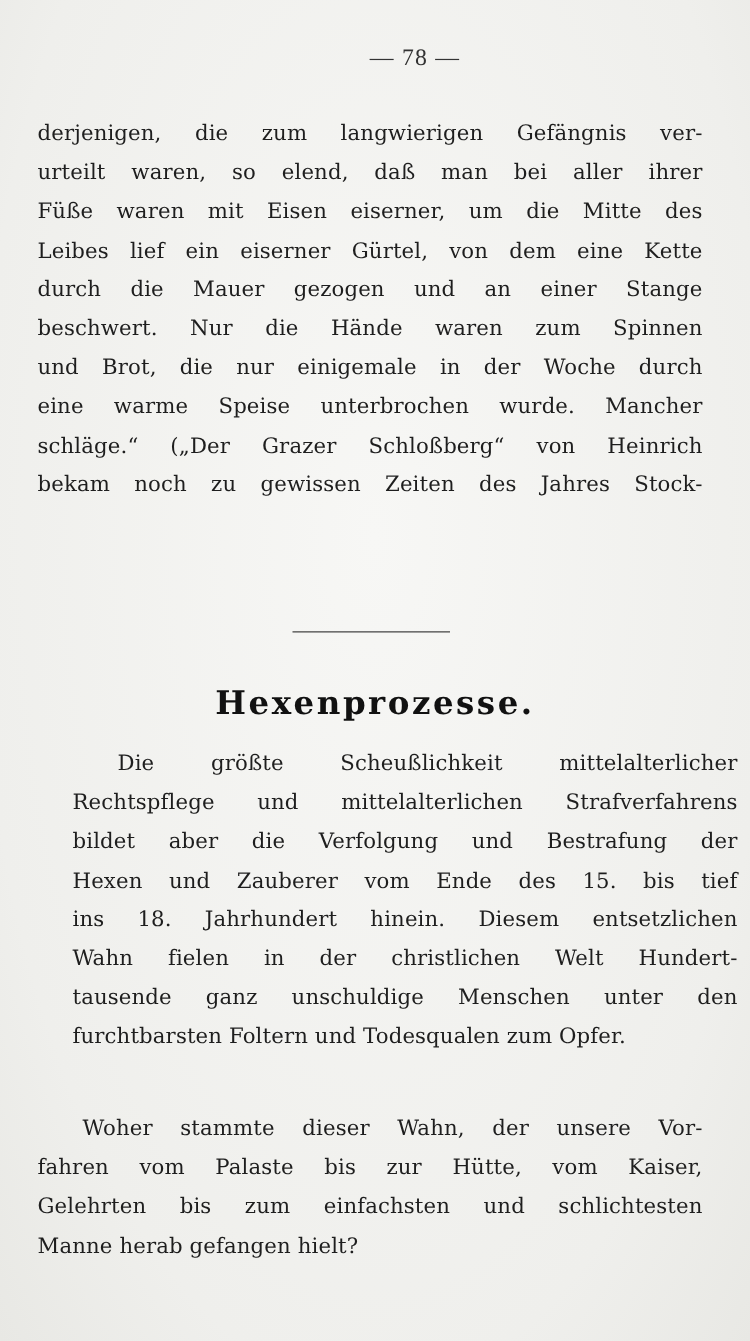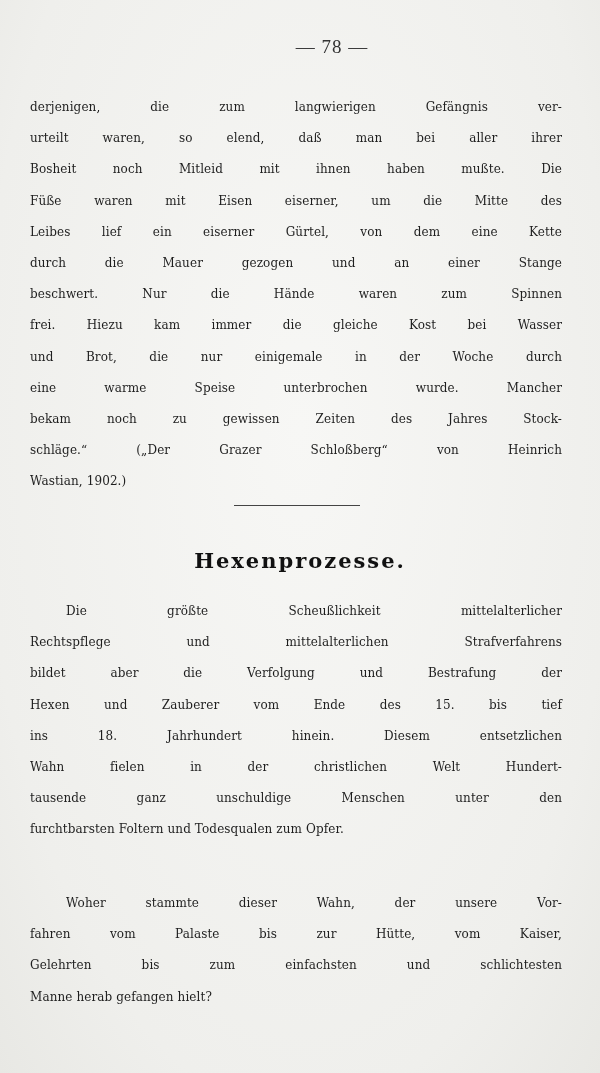--- a/index.html
+++ b/index.html
@@ -32,21 +32,21 @@
     .block {
       position: absolute;
       left: 30px;
       width: 532px;
     }
     .line {
       display: block;
       height: 31.2px;
       line-height: 31.2px;
       font-family: "DejaVu Serif", serif;
-      font-size: 12px;
+      font-size: 17px;
       white-space: nowrap;
       text-align: justify;
       text-align-last: justify;
       color: #1e1e1e;
       letter-spacing: 0.1px;
     }
     .line.last { text-align-last: left; }
     .line.indent { padding-left: 36px; }
     .divider {
       position: absolute;
@@ -57,53 +57,50 @@
       border-top: 1.4px solid #444;
     }
     .heading {
       position: absolute;
       top: 548px;
       left: 0;
       width: 600px;
       text-align: center;
       font-family: "DejaVu Serif", serif;
       font-weight: bold;
-      font-size: 21px;
+      font-size: 26px;
       letter-spacing: 2px;
       color: #111;
     }
   </style>
 </head>
 <body>
 
 <div class="page">
 
   <div class="page-number">— 78 —</div>
 
   <div class="block" style="top:92px;">
     <span class="line">derjenigen, die zum langwierigen Gefängnis ver-</span>
     <span class="line">urteilt waren, so elend, daß man bei aller ihrer</span>
-    <span class="line">Bosheit noch Mitleid mit ihnen haben mußte. Die</span>
     <span class="line">Füße waren mit Eisen eiserner, um die Mitte des</span>
     <span class="line">Leibes lief ein eiserner Gürtel, von dem eine Kette</span>
     <span class="line">durch die Mauer gezogen und an einer Stange</span>
     <span class="line">beschwert. Nur die Hände waren zum Spinnen</span>
-    <span class="line">frei. Hiezu kam immer die gleiche Kost bei Wasser</span>
     <span class="line">und Brot, die nur einigemale in der Woche durch</span>
     <span class="line">eine warme Speise unterbrochen wurde. Mancher</span>
+    <span class="line">schläge.“ („Der Grazer Schloßberg“ von Heinrich</span>
     <span class="line">bekam noch zu gewissen Zeiten des Jahres Stock-</span>
-    <span class="line">schläge.“ („Der Grazer Schloßberg“ von Heinrich</span>
-    <span class="line last">Wastian, 1902.)</span>
   </div>
 
   <div class="divider"></div>
 
   <div class="heading">Hexenprozesse.</div>
 
-  <div class="block" style="top:596px;">
+  <div class="block" style="top:596px;margin-left:28px;">
     <span class="line indent">Die größte Scheußlichkeit mittelalterlicher</span>
     <span class="line">Rechtspflege und mittelalterlichen Strafverfahrens</span>
     <span class="line">bildet aber die Verfolgung und Bestrafung der</span>
     <span class="line">Hexen und Zauberer vom Ende des 15. bis tief</span>
     <span class="line">ins 18. Jahrhundert hinein. Diesem entsetzlichen</span>
     <span class="line">Wahn fielen in der christlichen Welt Hundert-</span>
     <span class="line">tausende ganz unschuldige Menschen unter den</span>
     <span class="line last">furchtbarsten Foltern und Todesqualen zum Opfer.</span>
   </div>
 

